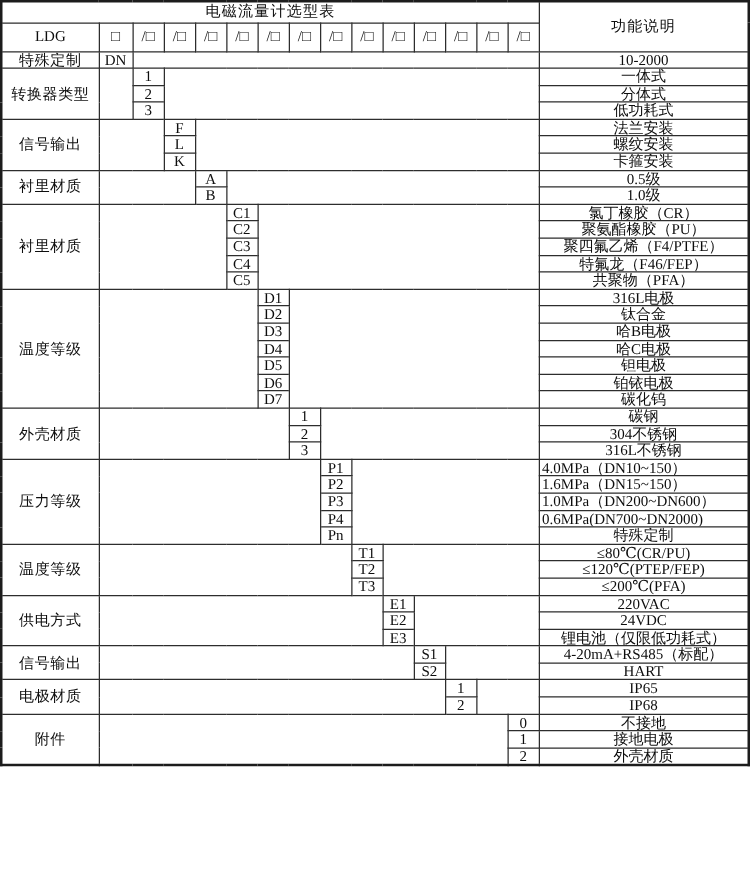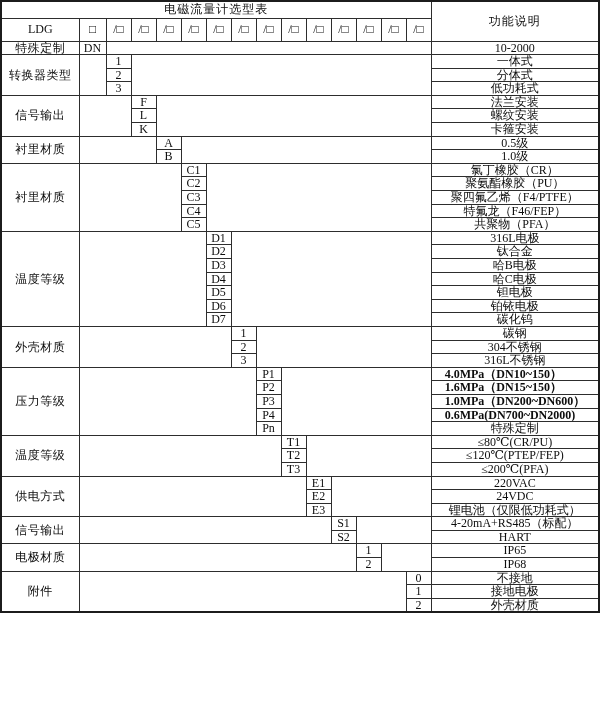--- a/index.html
+++ b/index.html
@@ -23,21 +23,21 @@
   }
   tr.title-row { height: 17px; }
   tr.model-row { height: 23px; margin-left: 41px; }
   td.title-cell   { font-size: 14px; letter-spacing: 1px; }
   td.func-header  { font-size: 14px; letter-spacing: 1px; margin-top: 32px; }
   td.group-label  { font-size: 13px; letter-spacing: 0.5px; }
   td.model-prefix { font-size: 12px; text-align: left; padding-left: 7px; }
   td.model-box    { font-size: 12px; padding: 0; }
   td.code-cell    { font-size: 11.5px; }
   td.func-cell    { font-size: 12.5px; margin-top: 13px; }
-  td.func-cell.align-left { text-align: left; padding-left: 13px; font-weight: bold; }
+  td.func-cell.align-left { text-align: left; padding-left: 2px; }
   td.span-cell { border-color: #2d2d2d; }
 </style>
 </head>
 <body>
 
 <table class="sel">
   <colgroup>
       <col style="width: 78px;">
       <col style="width: 27px;">
       <col style="width: 25px;">

